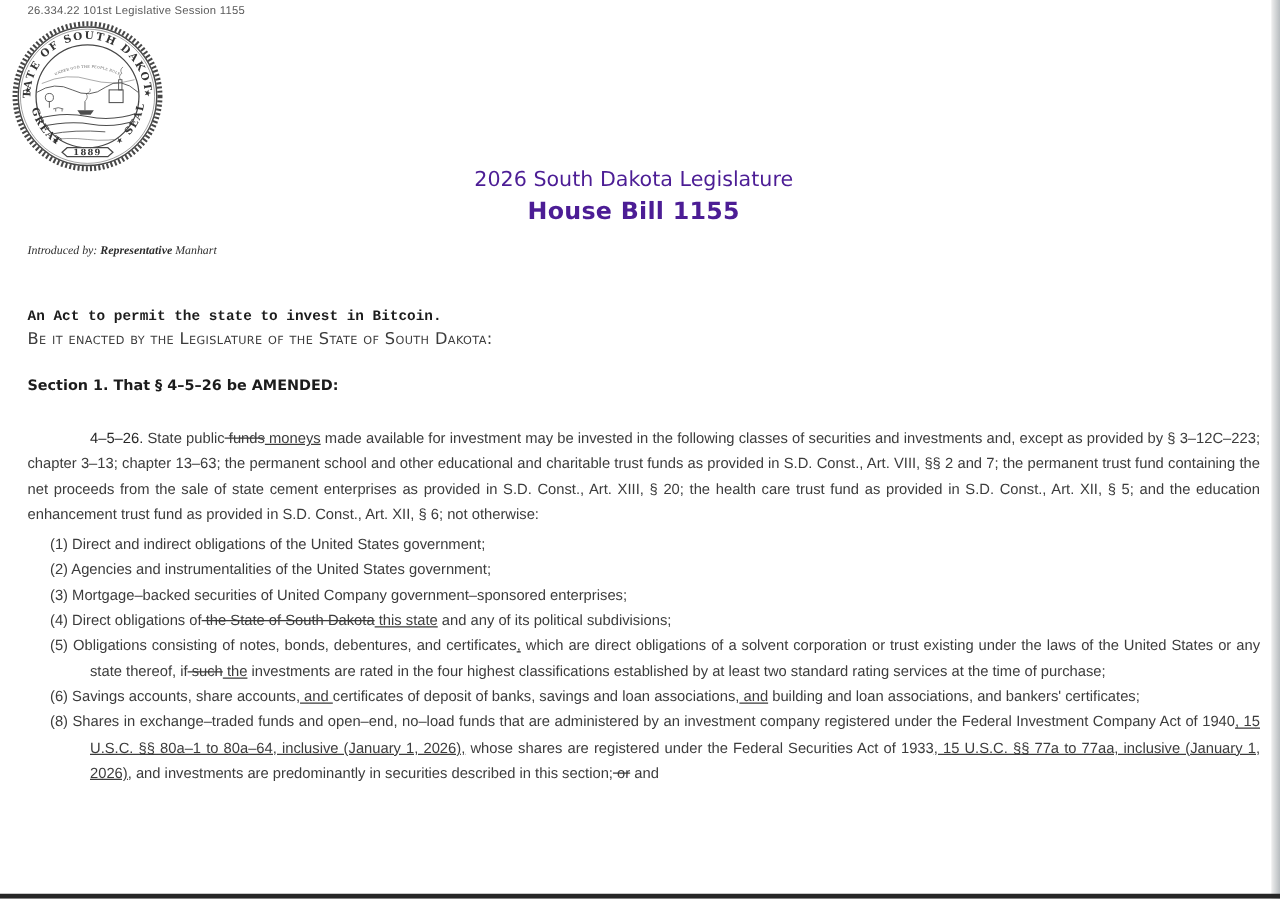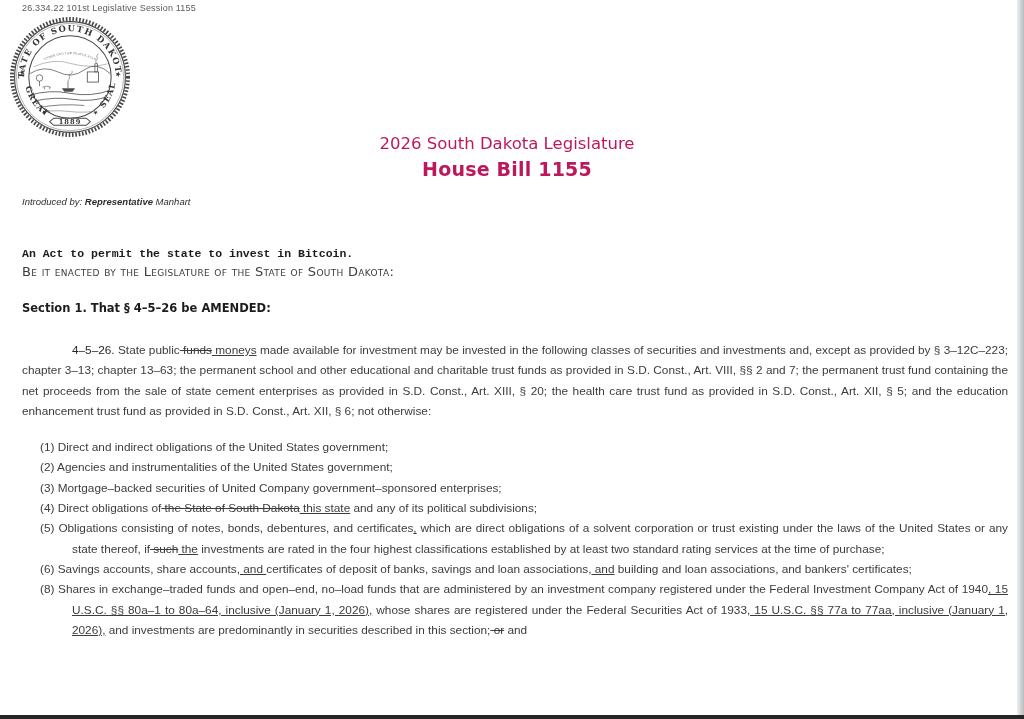--- a/index.html
+++ b/index.html
@@ -7,28 +7,28 @@
     width:1024px;height:719px;position:relative;overflow:hidden;
     background:#ffffff;
     font-family:"Liberation Sans",sans-serif;
     -webkit-font-smoothing:antialiased;
   }
   .meta-line{
     position:absolute;top:3px;left:22px;
     font-size:9px;color:#5a5a5a;letter-spacing:.2px;
   }
   .seal-wrap{position:absolute;top:16px;left:8px;width:124px;height:122px;}
-  .titles{position:absolute;top:134px;left:0;right:10px;text-align:center;color:#be185d;
+  .titles{position:absolute;top:134px;left:0;right:10px;text-align:center;color:#4c1d95;
     font-family:"DejaVu Sans","Liberation Sans",sans-serif;}
   .title-session{font-size:16.5px;font-weight:400;}
   .title-bill{font-size:19px;font-weight:700;margin-top:5px;letter-spacing:.2px;}
   .introduced{
     position:absolute;top:196px;left:22px;
     font-style:italic;font-size:9.5px;color:#2e2e2e;
-    font-family:Liberation Sans, sans-serif;
+    font-family:Liberation Serif, serif;
   }
   .introduced b{font-weight:700;}
   .act-title{
     position:absolute;top:247px;left:22px;
     font-weight:700;font-size:11.5px;color:#1c1c1c;
     font-family:Liberation Mono, monospace;
   }
   .enacting{
     position:absolute;top:264px;left:22px;
     font-variant:small-caps;font-size:13px;color:#3c3c3c;letter-spacing:.3px;
@@ -39,21 +39,21 @@
     font-weight:700;font-size:11.5px;color:#1c1c1c;
     font-family:"DejaVu Sans","Liberation Sans",sans-serif;
   }
   .bill-body{
     position:absolute;top:340px;left:22px;right:16px;
     font-size:11.8px;line-height:20.3px;color:#3c3c3c;
     text-align:justify;
   }
   .statute-intro{margin:0;text-indent:50px;}
   .statute-number{font-weight:400;color:#272727;}
-  .statute-list{margin-top:16px;}
+  .statute-list{margin-top:4px;}
   .statute-item{padding-left:50px;text-indent:-32px;}
   .seg-strike{text-decoration:line-through;}
   .seg-insert{text-decoration:underline;}
   .edge-right{
     position:absolute;top:0;right:0;bottom:0;width:7px;
     background:linear-gradient(to right,#efefef,#b7bcbf);
   }
   .edge-bottom{
     position:absolute;left:0;right:0;bottom:0;height:4px;
     background:#262626;

